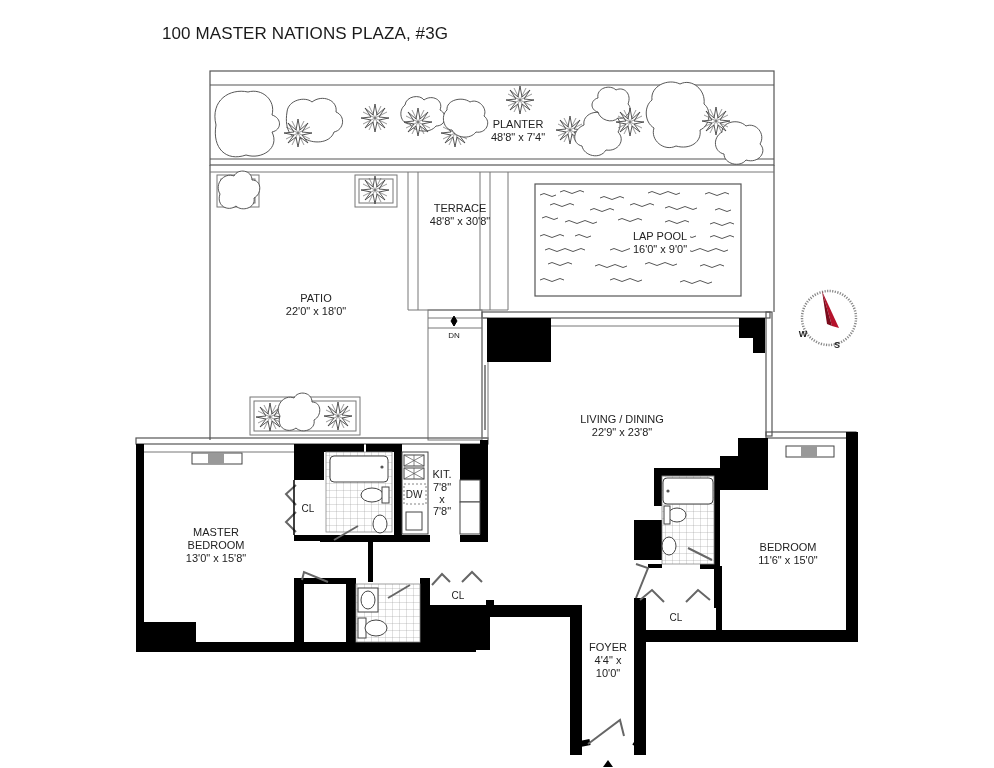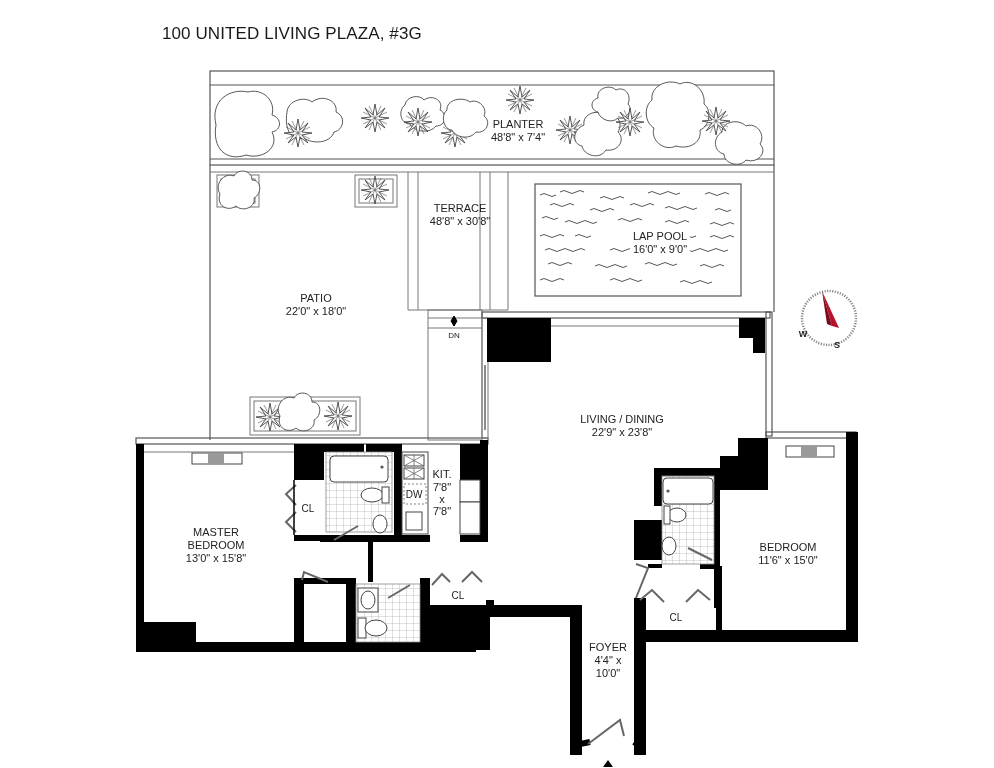--- a/index.html
+++ b/index.html
@@ -15,21 +15,21 @@
   .thin2{fill:none;stroke:#777;stroke-width:1;}
   .tile{fill:url(#tile);stroke:#888;stroke-width:0.8;}
   .fix{fill:#fff;stroke:#444;stroke-width:1;}
   .door{fill:none;stroke:#666;stroke-width:2;}
   .plant{fill:#fff;stroke:#444;stroke-width:0.9;}
   .wave{fill:none;stroke:#444;stroke-width:0.9;}
 </style>
 </head>
 <body>
 
-<div class="title">100 UNITED LIVING PLAZA, #3G</div>
+<div class="title">100 MASTER NATIONS PLAZA, #3G</div>
 
 <svg width="994" height="768" viewBox="0 0 994 768">
   <defs>
     <pattern id="tile" width="7" height="7" patternUnits="userSpaceOnUse">
       <rect width="7" height="7" fill="#fff"></rect>
       <path d="M7 0 L0 0 0 7" fill="none" stroke="#999" stroke-width="0.6"></path>
     </pattern>
     <g id="fern">
       <path d="M0 -14 L2 -3 L10 -10 L4 -1 L14 0 L4 2 L10 10 L2 4 L0 14 L-2 4 L-10 10 L-4 2 L-14 0 L-4 -1 L-10 -10 L-2 -3 Z" class="plant"></path>
       <path d="M-12 -6 L12 6 M-12 6 L12 -6 M-6 -12 L6 12 M6 -12 L-6 12" stroke="#555" stroke-width="0.6"></path>

